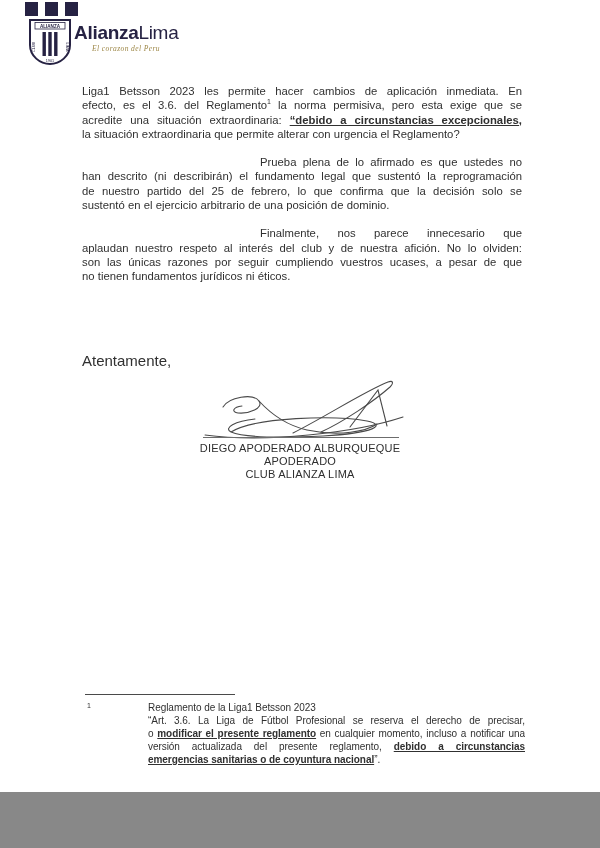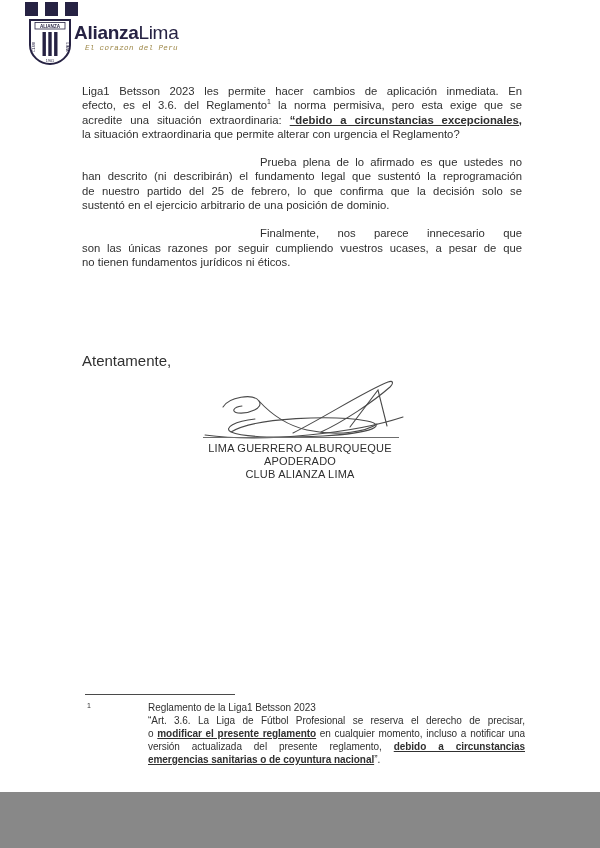--- a/index.html
+++ b/index.html
@@ -8,22 +8,22 @@
     position:relative; width:600px; height:792px; margin:0 auto;
     background:#ffffff; overflow:hidden;
     font-family:"Liberation Sans", sans-serif; color:#303030;
   }
   
   .crest { position:absolute; left:20px; top:2px; }
   .wordmark { position:absolute; left:74px; top:22px; font-size:19px; letter-spacing:-0.3px; color:#262243; }
   .wordmark .bold { font-weight:700; }
   .wordmark .reg  { font-weight:400; }
   .tagline {
-    position:absolute; left:74px; top:44px; width:104px; text-align:right;
-    font-family:Liberation Mono, monospace; font-style:italic;
+    position:absolute; left:74px; top:44px; width:104px; text-align:center;
+    font-family:Liberation Serif, serif; font-style:italic;
     font-size:7.5px; color:#9d8747; letter-spacing:0.4px;
   }
   
   .body-text { position:absolute; left:82px; top:84px; width:440px; }
   .para { margin-bottom:13.5px; }
   .tline {
     width:440px; height:14.4px; line-height:14.4px; overflow:hidden;
     font-size:11.3px; text-align:justify; text-align-last:justify;
     word-spacing:0.1px;
   }
@@ -96,40 +96,41 @@
       <div class="tline end"><span>la situación extraordinaria que permite alterar con urgencia el Reglamento?</span></div>
     </div>
     <div class="para">
       <div class="tline indent"><span>Prueba plena de lo afirmado es que ustedes no</span></div>
       <div class="tline"><span>han descrito (ni describirán) el fundamento legal que sustentó la reprogramación</span></div>
       <div class="tline"><span>de nuestro partido del 25 de febrero, lo que confirma que la decisión solo se</span></div>
       <div class="tline end"><span>sustentó en el ejercicio arbitrario de una posición de dominio.</span></div>
     </div>
     <div class="para">
       <div class="tline indent"><span>Finalmente, nos parece innecesario que</span></div>
+      <div class="tline"><span>aplaudan nuestro respeto al interés del club y de nuestra afición. No lo olviden:</span></div>
       <div class="tline"><span>son las únicas razones por seguir cumpliendo vuestros ucases, a pesar de que</span></div>
       <div class="tline end"><span>no tienen fundamentos jurídicos ni éticos.</span></div>
     </div>
   </div>
 
   <div class="closing">Atentamente,</div>
 
   <svg class="signature-svg" width="215" height="62" viewBox="0 0 215 62">
     <g fill="none" stroke="#4a4a4a" stroke-width="1.1" stroke-linecap="round">
       <path d="M28,30 C34,20 58,16 64,24 C69,31 54,37 43,36 C36,35 38,30 47,29"></path>
       <path d="M64,24 C75,36 90,48 112,53 C145,60 172,54 182,47"></path>
       <path d="M36,55 C60,40 140,38 172,44 C192,48 180,56 128,59 C85,61 48,60 36,55 C28,51 40,44 60,42"></path>
       <path d="M98,56 C130,40 170,14 193,5 C198,3 199,6 195,10 C178,25 148,45 126,55"></path>
       <path d="M155,50 L183,13 L192,49"></path>
       <path d="M10,58 C70,66 160,56 208,40"></path>
     </g>
   </svg>
   <div class="sig-rule"></div>
   <div class="sig-block">
-    <div>LIMA GUERRERO ALBURQUEQUE</div>
+    <div>DIEGO APODERADO ALBURQUEQUE</div>
     <div>APODERADO</div>
     <div>CLUB ALIANZA LIMA</div>
   </div>
 
   <div class="fn-rule"></div>
   <div class="footnote">
     <span class="fn-marker">1</span>
     <div class="fn-col">
       <div class="fline fn-title">Reglamento de la Liga1 Betsson 2023</div>
       <div class="fline"><span>“Art. 3.6. La Liga de Fútbol Profesional se reserva el derecho de precisar, complementar</span></div>

